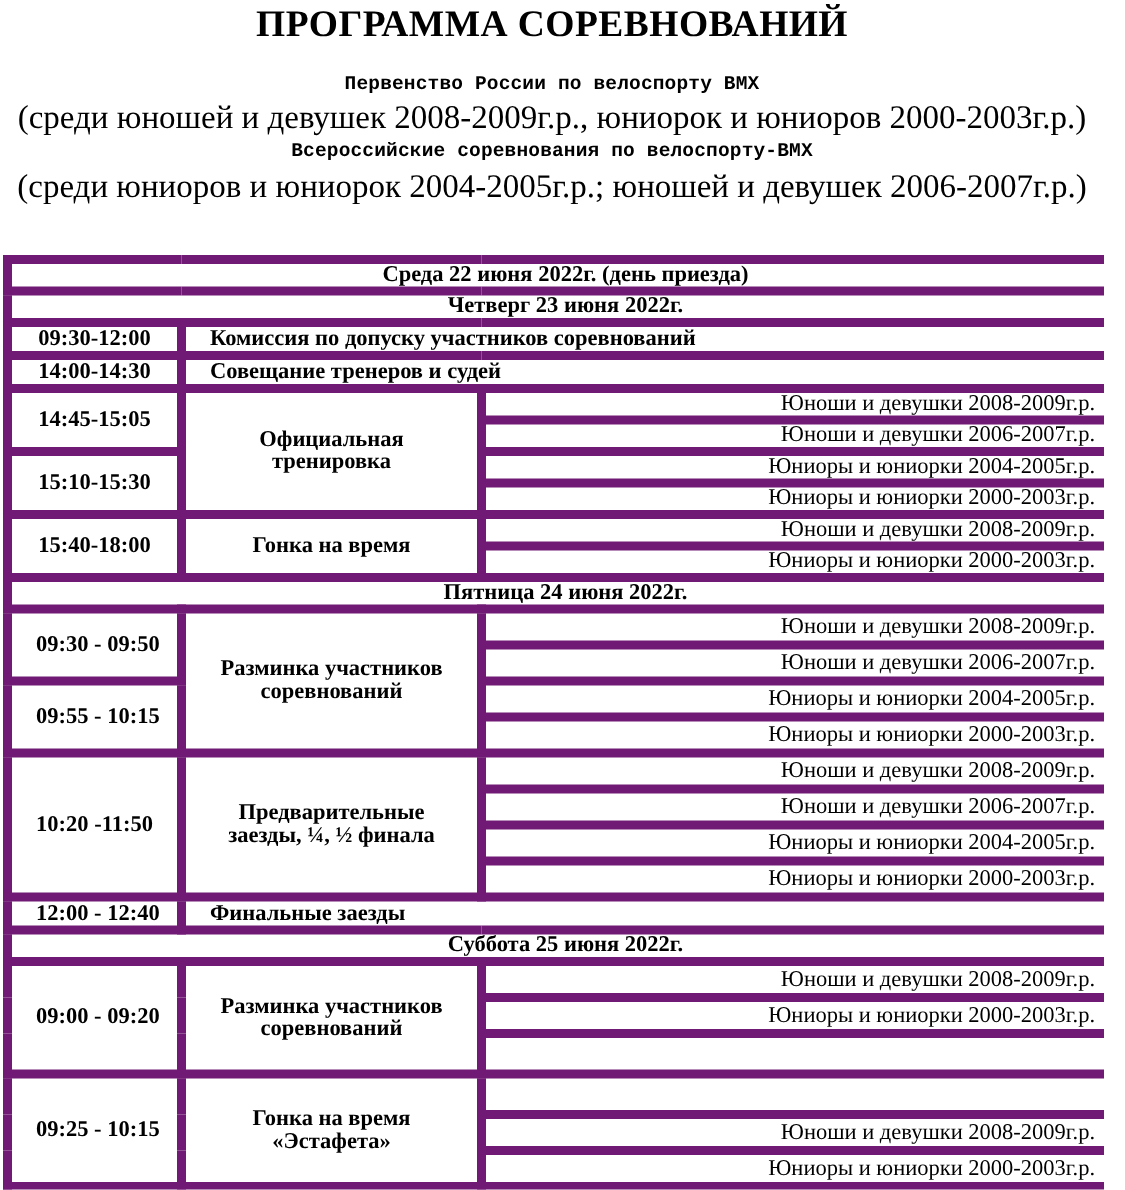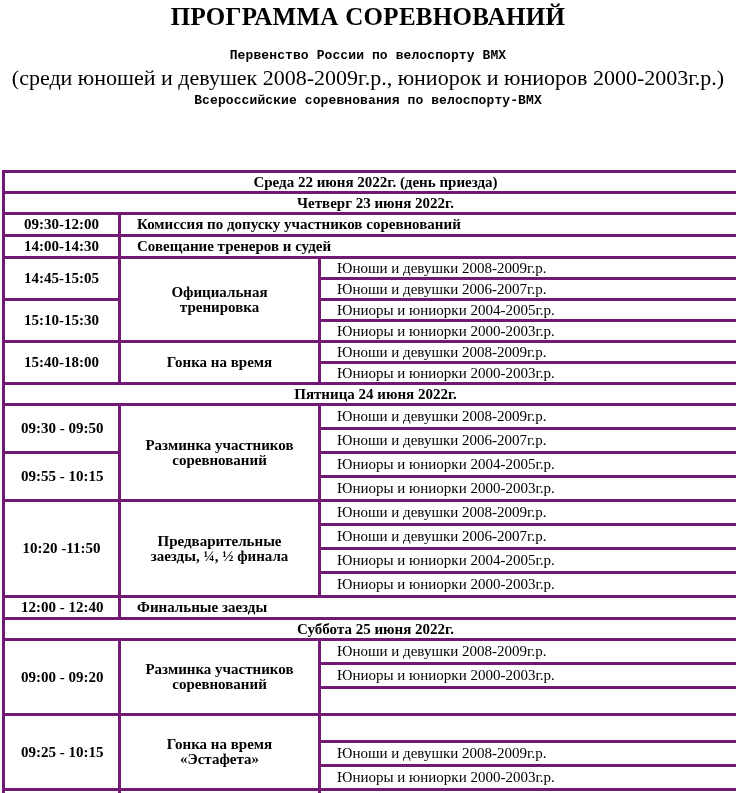--- a/index.html
+++ b/index.html
@@ -40,21 +40,21 @@
   }
 
   
   .sched-wrap { position: absolute; left: 2px; top: 170px; width: 744px; }
   table.sched {
     border-collapse: collapse;
     width: 744px;
     table-layout: fixed;
   }
   table.sched td {
-    border: 3px solid #701a75;
+    border: 6px solid #701a75;
     padding: 0 16px;
     vertical-align: middle;
     font-size: 15px;
     line-height: 1.0;
   }
   col.c-time  { width: 116px; }
   col.c-event { width: 200px; }
   col.c-cat   { width: 428px; }
 
   td.day {
@@ -76,21 +76,21 @@
     font-size: 15px;
     line-height: 1.35;
   }
   td.event-left {
     text-align: left;
     font-weight: bold;
     font-size: 15px;
     padding-left: 7px;
   }
   td.cat {
-    text-align: left;
+    text-align: right;
     font-weight: normal;
     font-size: 15px;
     padding-left: 7px;
     white-space: nowrap;
   }
   td.blank { padding: 0; }
 
   .r22 { height: 22px; margin-top: 40px; }
   .r21 { height: 21px; }
   .r24 { height: 24px; }
@@ -100,20 +100,21 @@
 <body>
 
 <div class="page">
 
   <div class="doc-title">ПРОГРАММА СОРЕВНОВАНИЙ</div>
 
   <div class="subtitle-block">
     <div class="sub-bold">Первенство России по велоспорту BMX</div>
     <div class="sub-reg">(среди юношей и девушек 2008-2009г.р., юниорок и юниоров 2000-2003г.р.)</div>
     <div class="sub-bold">Всероссийские соревнования по велоспорту-BMX</div>
+    <div class="sub-reg">(среди юниоров и юниорок 2004-2005г.р.; юношей и девушек 2006-2007г.р.)</div>
   </div>
 
   <div class="sched-wrap">
   <table class="sched">
     <colgroup>
       <col class="c-time">
           <col class="c-event">
           <col class="c-cat">
     </colgroup>
     <tbody>

